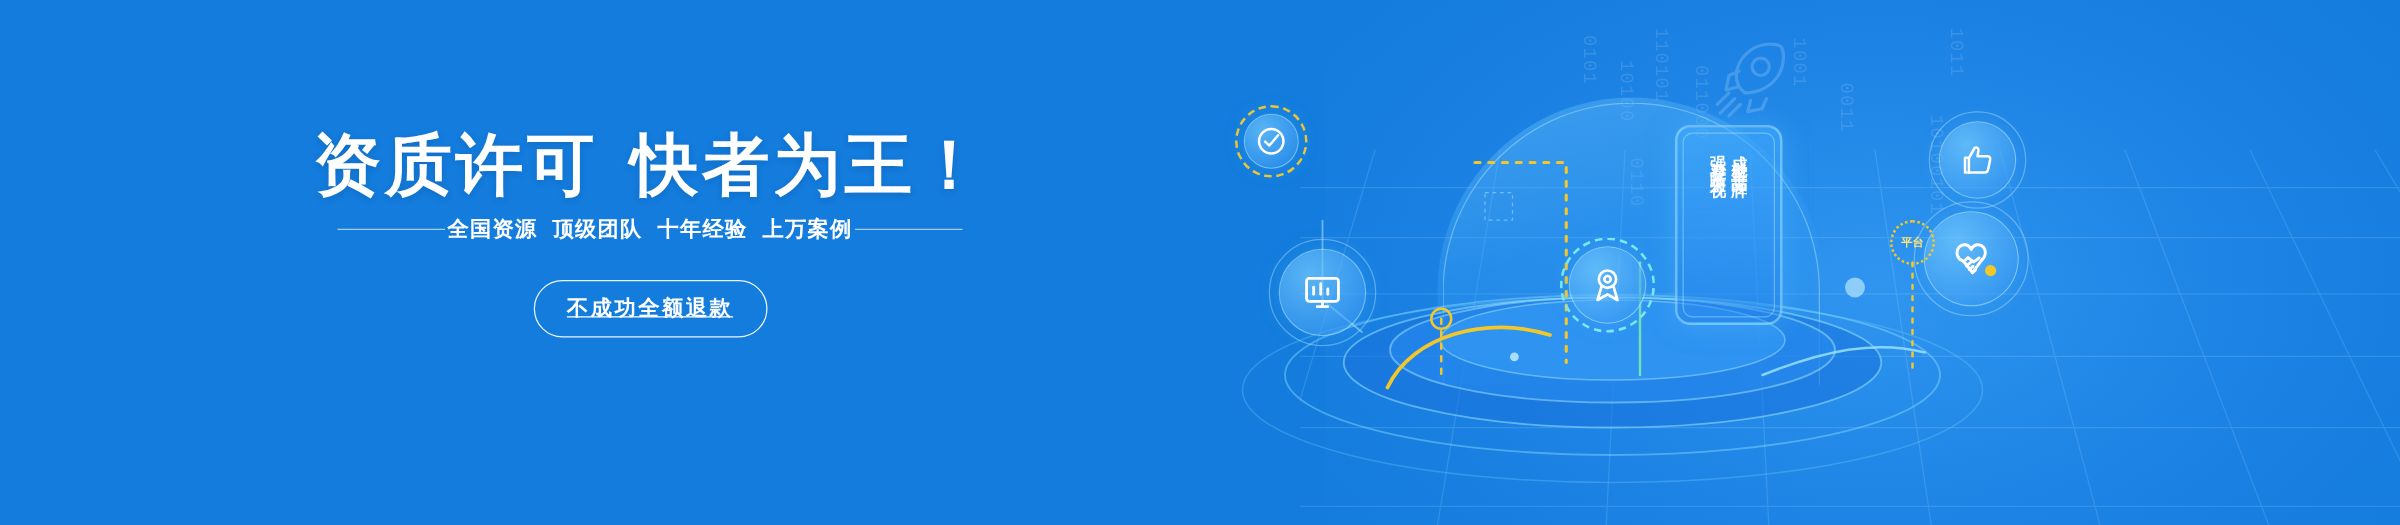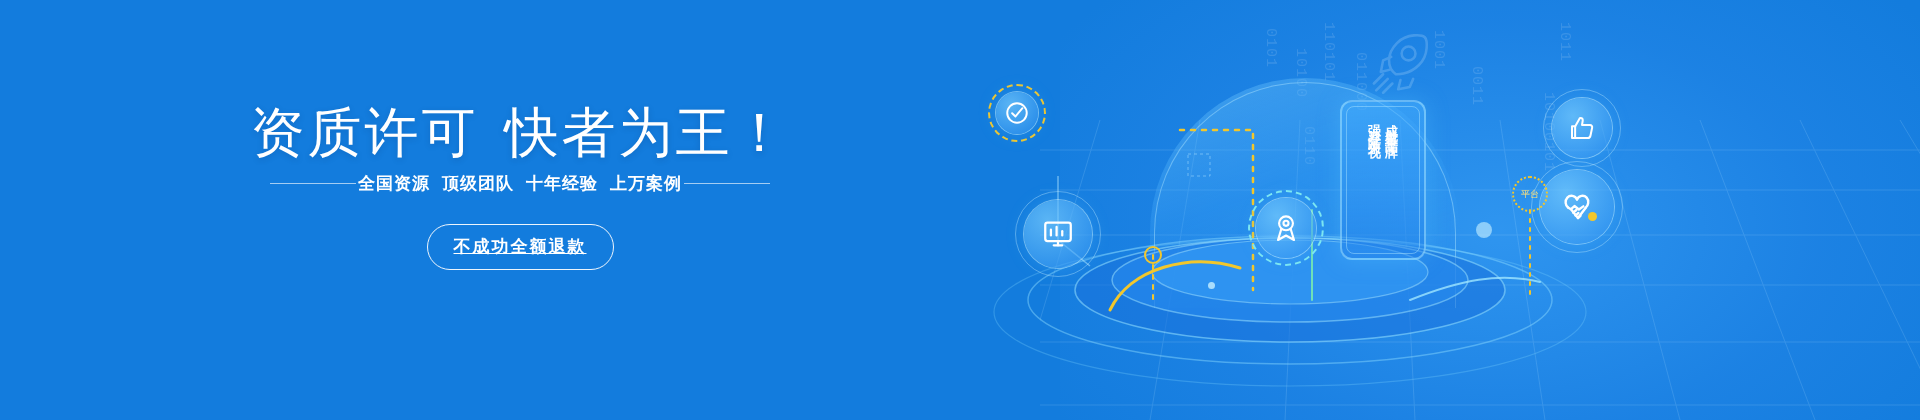--- a/index.html
+++ b/index.html
@@ -51,21 +51,21 @@
     position:absolute;
     left:0; top:0;
     width:1040px; height:420px;
   }
   .headline{
     position:absolute;
     left:0; right:0; top:104px;
     text-align:center;
     color:#ffffff;
     font-size:54px;
-    font-weight:normal;
+    font-weight:bold;
     letter-spacing:3px;
     line-height:1.05;
     white-space:nowrap;
     text-shadow:0 2px 6px rgba(0,40,90,.18);
   }
   .headline .gap{ display:inline-block; width:26px; }
 
   .sub-row{
     position:absolute;
     left:0; right:0; top:172px;
@@ -198,21 +198,21 @@
 
   
   .pin-badge{
     position:absolute;
     width:36px; height:36px;
     border-radius:50%;
     border:2px dotted #f2c72c;
     display:flex; align-items:center; justify-content:center;
     color:#ffe27a;
     font-size:9px;
-    font-weight:normal;
+    font-weight:bold;
     letter-spacing:0;
   }
 
   
   .dot{ position:absolute; border-radius:50%; }
 
   
   .rocket{
     position:absolute;
     left:420px; top:28px;

